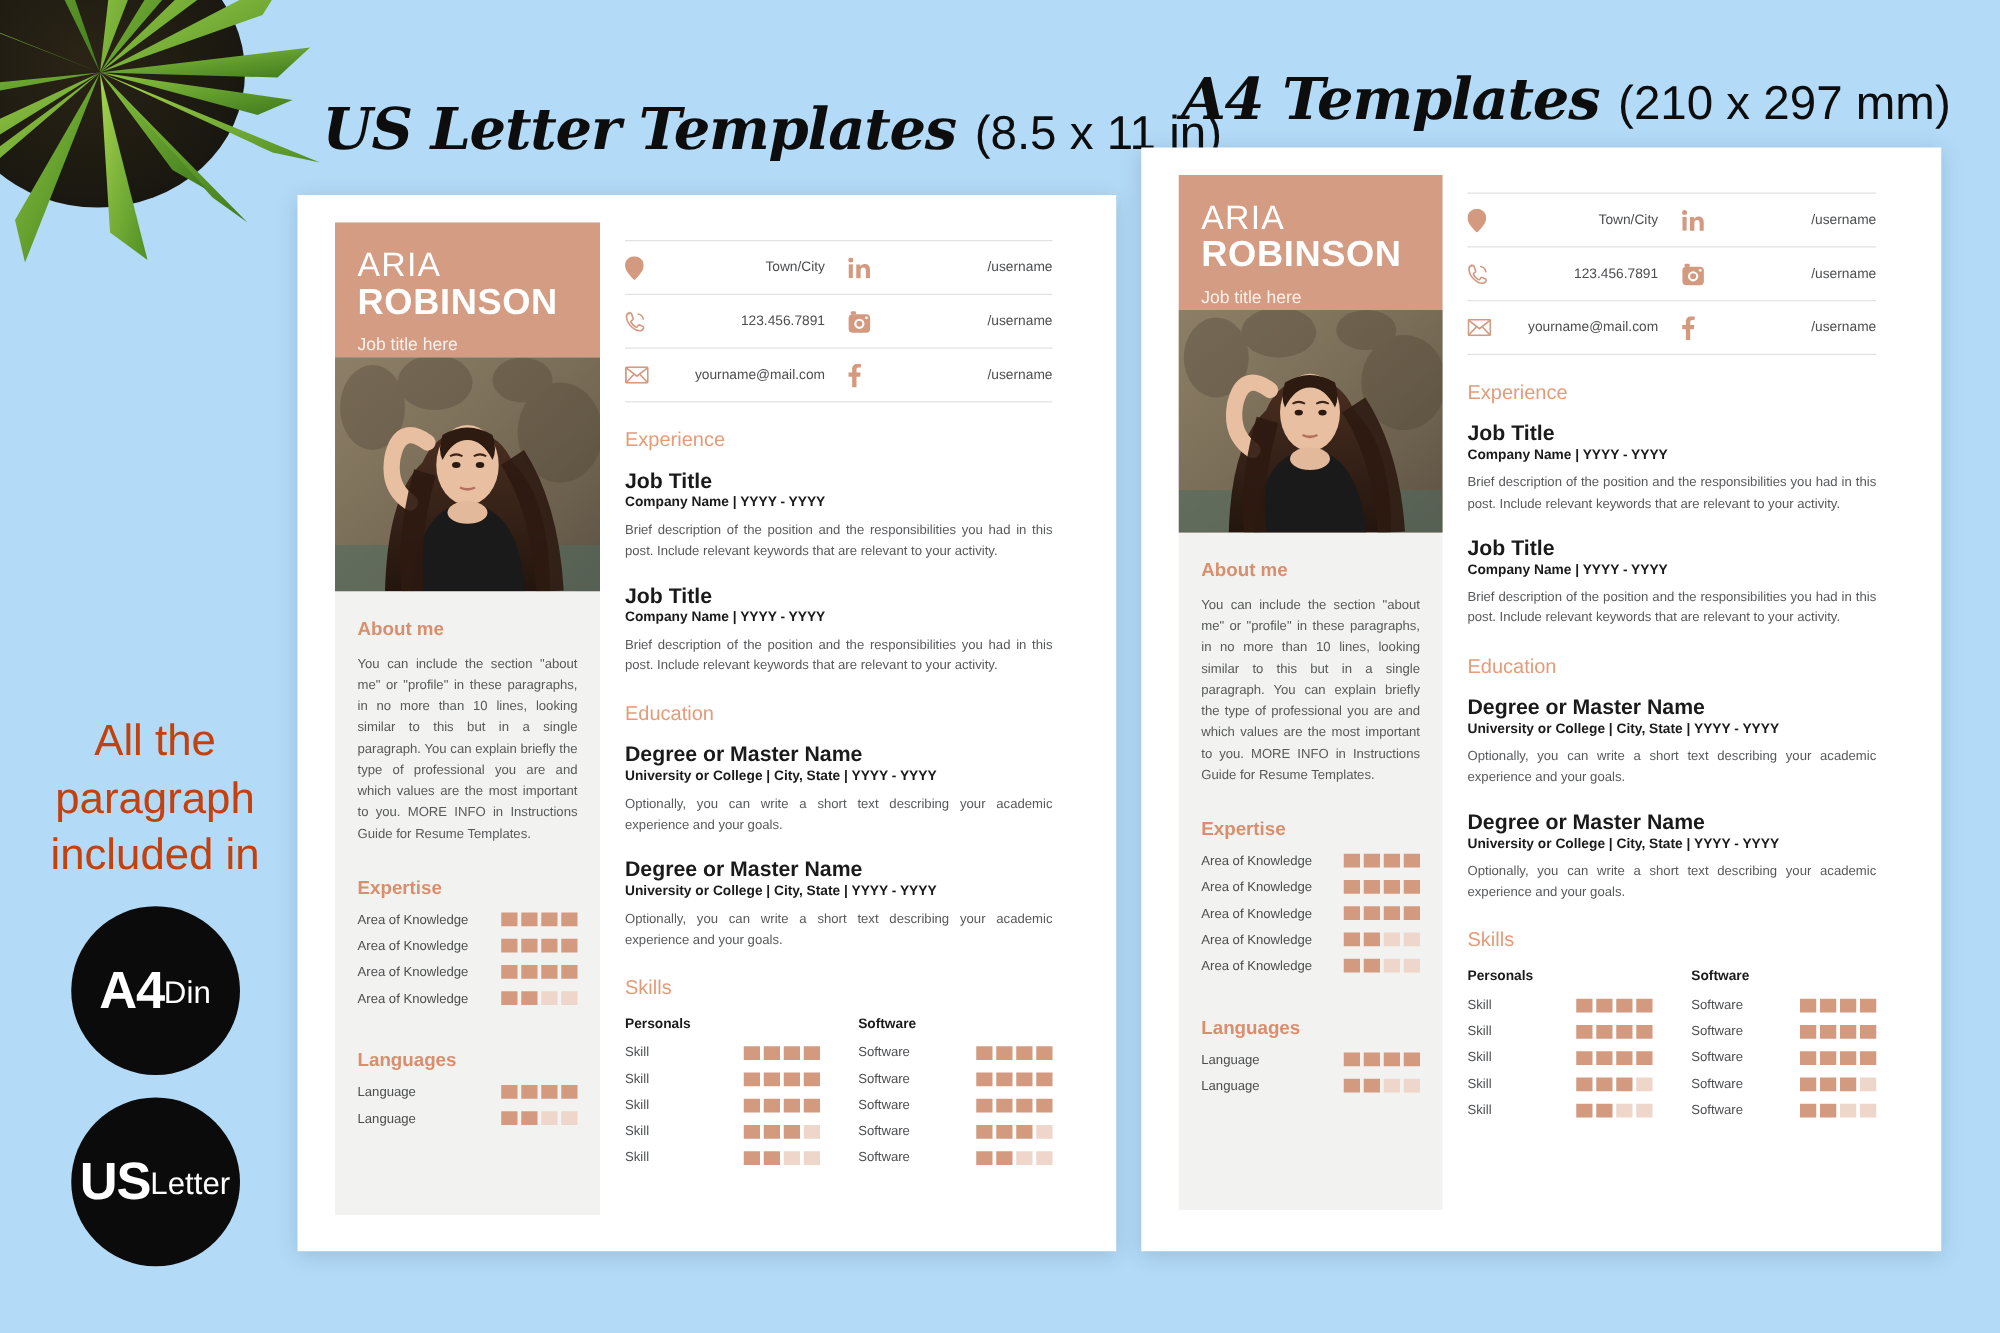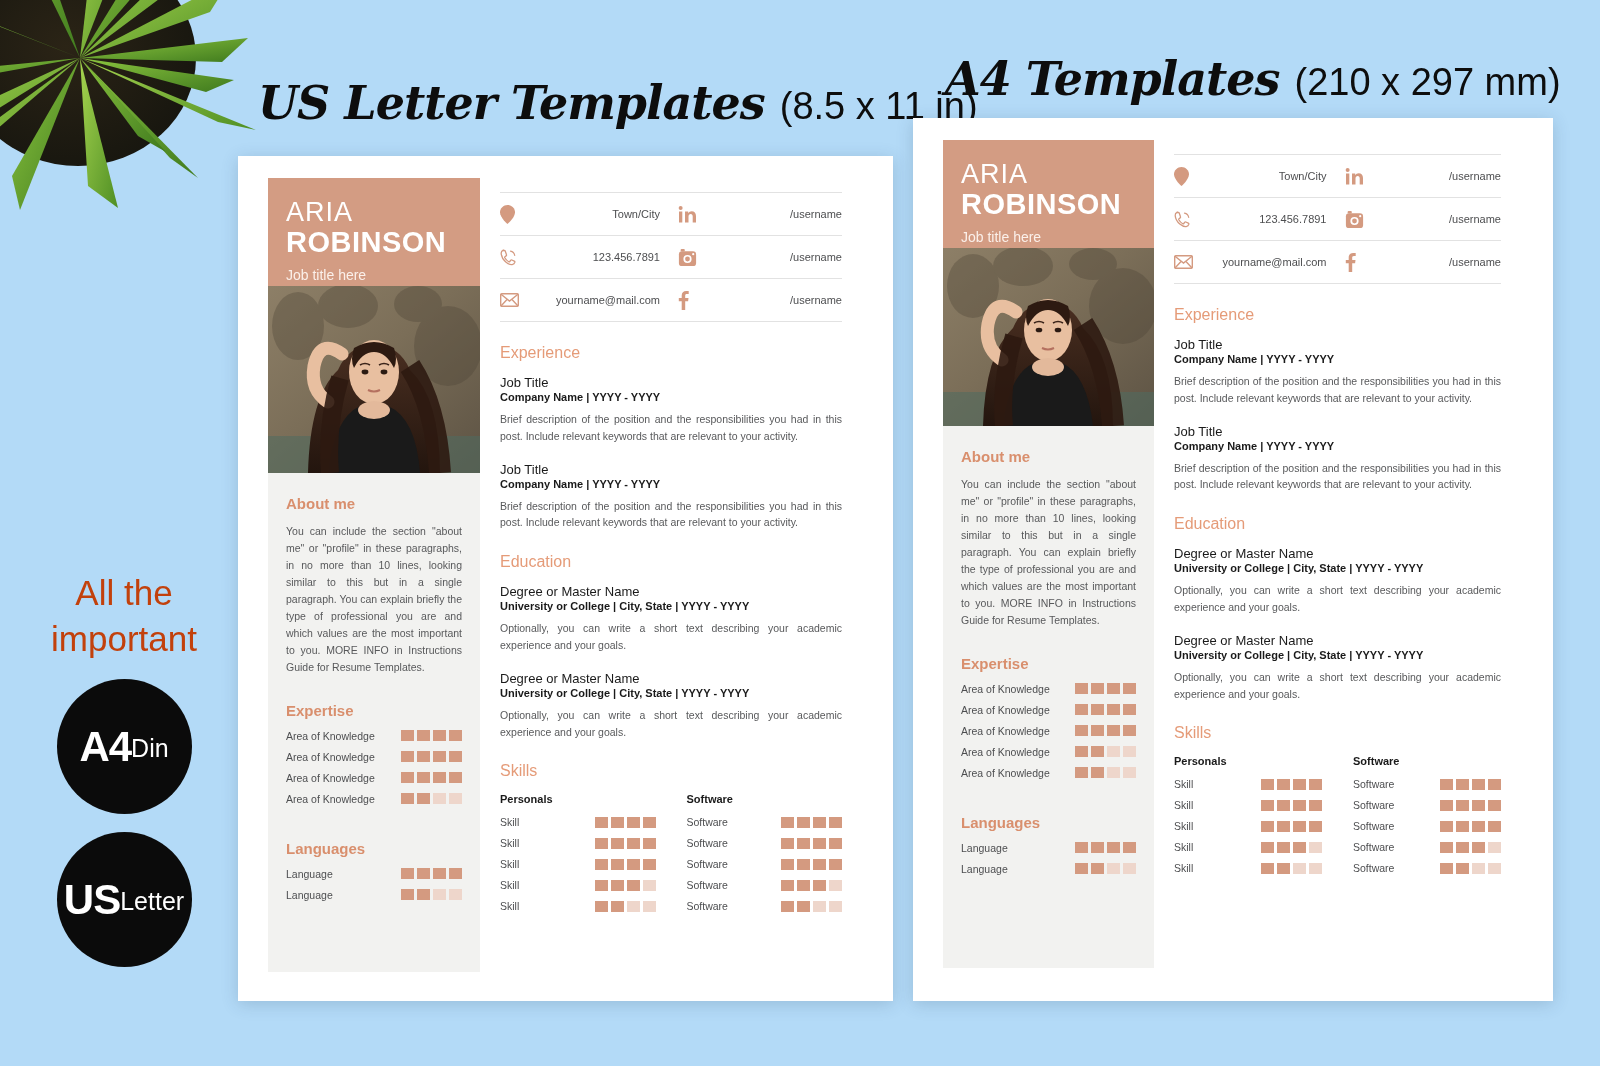--- a/index.html
+++ b/index.html
@@ -81,21 +81,21 @@
   .contact { border-top: 1px solid #e2e2e2; }
   .crow { display: flex; align-items: center; border-bottom: 1px solid #e2e2e2; }
   #us-doc .crow { height: 43px; }
   #a4-doc .crow { height: 43px; }
   .cicon { width: 36px; flex: 0 0 36px; display: flex; align-items: center; justify-content: flex-start; color: #d49a80; }
   .ctext { flex: 1; text-align: right; font-size: 11px; color: #4d4e50; padding-right: 18px; }
   .cicon2 { width: 40px; flex: 0 0 40px; display: flex; align-items: center; justify-content: flex-start; color: #d49a80; }
   .ctext2 { flex: 1; text-align: right; font-size: 11px; color: #4d4e50; }
 
   .main-h { color: #e59b78; font-size: 16px; font-weight: normal; margin: 22px 0 13px; }
-  .item-t { font-size: 13px; font-weight: normal; color: #1a1a1a; }
+  .item-t { font-size: 17px; font-weight: bold; color: #1a1a1a; }
   .item-s { font-size: 11px; font-weight: bold; color: #1a1a1a; margin-top: 1px; }
   .item-p { font-size: 10.5px; line-height: 1.6; color: #58595b; text-align: justify; margin-top: 8px; }
   .item-gap { height: 17px; }
 
   .skills-grid { display: flex; gap: 31px; }
   .skills-col { flex: 1; }
   .skills-hd { font-size: 11px; font-weight: bold; color: #1a1a1a; margin-bottom: 11px; }
   .skill-row { display: flex; align-items: center; justify-content: space-between; margin-bottom: 9px; }
   .skill-label { font-size: 10.5px; color: #4d4e50; }
 </style>
@@ -143,21 +143,22 @@
   <span class="hdr-paren">(8.5 x 11 in)</span>
 </div>
 <div id="a4-title" class="hdr-script">
   <span>A4 Templates</span>
   <span class="hdr-paren">(210 x 297 mm)</span>
 </div>
 
 <div id="promo">
   <div class="promo-text">
     <div>All the</div>
-    <div>important</div>
+    <div>paragraph</div>
+    <div>included in</div>
   </div>
   <div class="badge">
     <span class="b1">A4</span>
     <span class="b2">Din</span>
   </div>
   <div class="badge">
     <span class="b1">US</span>
     <span class="b2">Letter</span>
   </div>
 </div>

